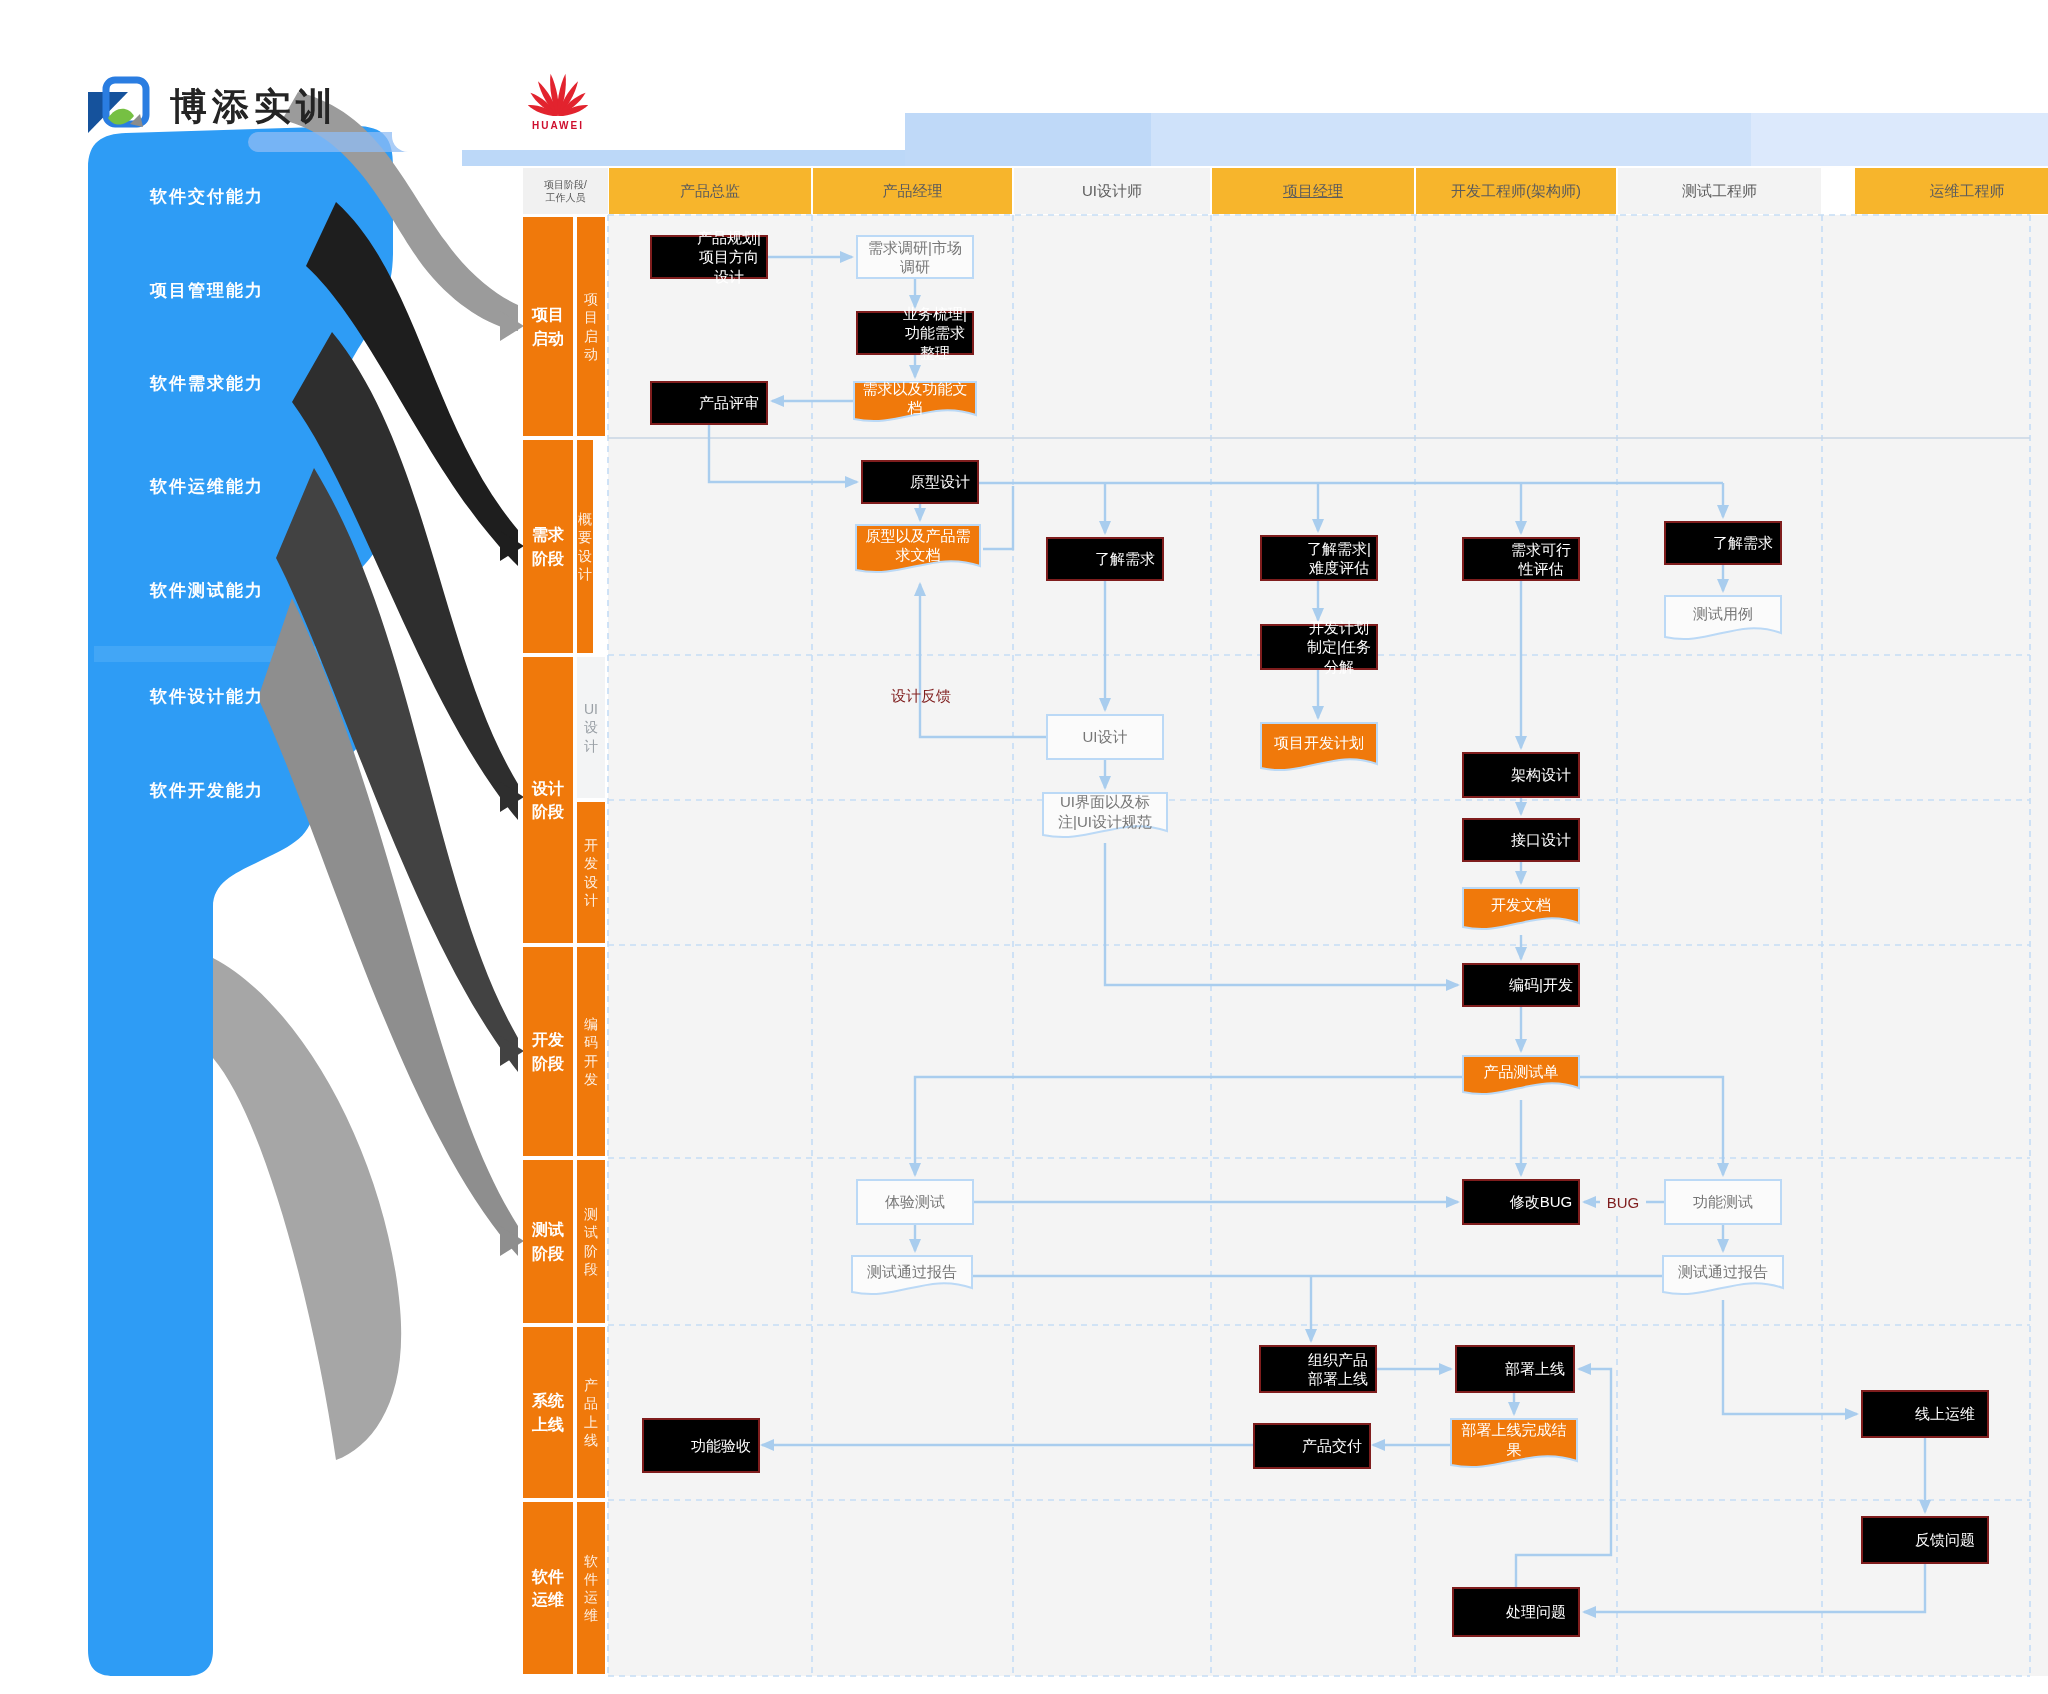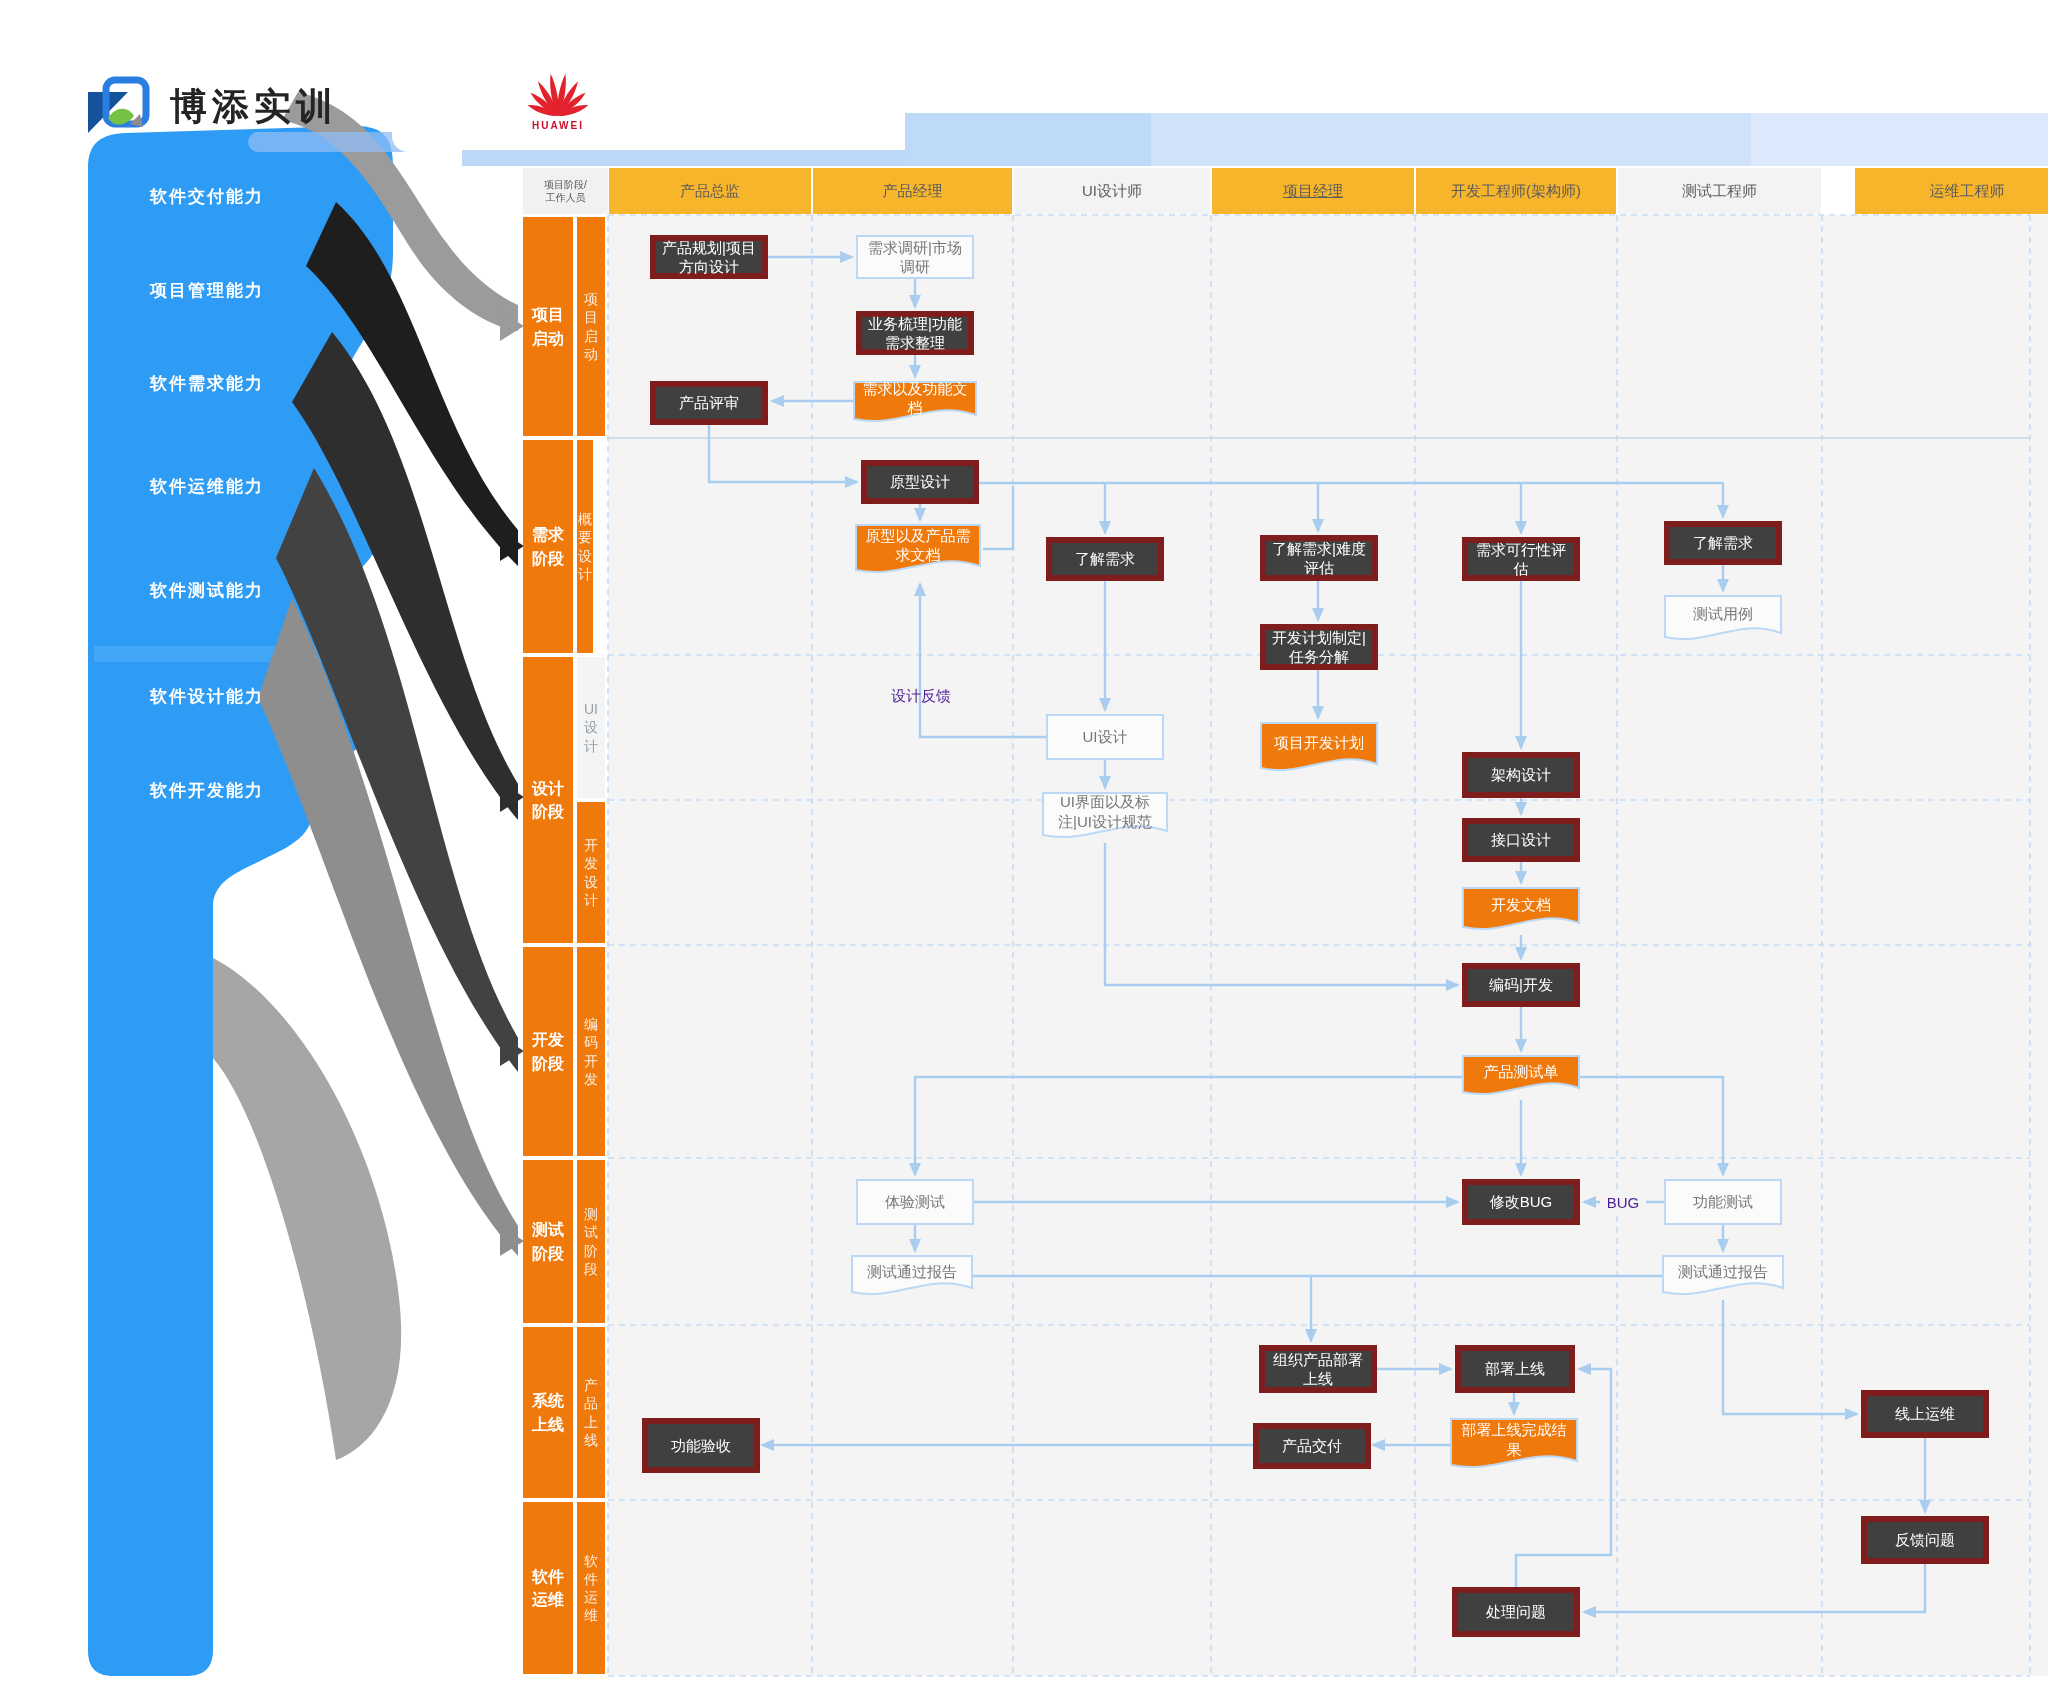--- a/index.html
+++ b/index.html
@@ -23,27 +23,27 @@
   .role-cell{display:flex;align-items:center;justify-content:center;font-size:15px;color:#5C5C5C;}
   .role-amber{background:#F7B52C;}
   .role-plain{background:#F3F3F3;}
   .corner-cell{background:#F1F1F1;color:#555;font-size:10px;display:flex;align-items:center;justify-content:center;text-align:center;white-space:pre-line;line-height:1.35;}
   .phase-cell{background:#F0790B;color:#fff;font-weight:bold;font-size:16px;line-height:1.45;display:flex;align-items:center;justify-content:center;text-align:center;word-break:break-all;padding:0 9px;}
   .sub-cell{font-size:14px;line-height:1.3;display:flex;align-items:center;justify-content:center;text-align:center;word-break:break-all;padding:0 7px;letter-spacing:0;}
   .sub-orange{background:#F0790B;color:rgba(255,255,255,.88);}
   .sub-plain{background:#F3F4F5;color:#9AA0A6;}
   
   .node{display:flex;align-items:center;justify-content:center;text-align:center;font-size:15px;line-height:1.3;padding:2px 5px;}
-  .node-rect.tone-orange{background:#404040;border:6px solid #7f1d1d;color:#fff;}
+  .node-rect.tone-orange{background:#000000;border:2px solid #7f1d1d;color:#fff;padding-left:45px;}
   .node-rect.tone-white{background:#FBFBFB;border:2px solid #BBD9F6;color:#767676;}
   .node-doc{padding:0;}
   .doc-label{position:absolute;left:0;top:0;right:0;display:flex;align-items:center;justify-content:center;text-align:center;font-size:15px;line-height:1.3;padding:0 5px;}
   .doc-label.tone-orange{color:#fff;}
   .doc-label.tone-white{color:#767676;}
-  .note{font-size:15px;color:#4c1d95;display:flex;align-items:center;justify-content:center;white-space:nowrap;}
+  .note{font-size:15px;color:#7f1d1d;display:flex;align-items:center;justify-content:center;white-space:nowrap;}
   .note-bg{background:#F4F4F4;}
 </style>
 </head>
 <body>
 
 <div class="stage" id="stage">
 
   <svg class="layer" width="2048" height="1694" viewBox="0 0 2048 1694">
     <path d="M88,168 C88,142 102,134 126,133 L352,126 C384,125 393,138 393,166 L393,252 C393,330 336,352 343,402 C350,452 391,468 387,518 C383,568 329,580 332,624 C335,668 375,682 370,722 C365,760 318,764 316,797 C314,834 297,843 268,857 C241,871 213,879 213,907 L213,1650 C213,1668 204,1676 186,1676 L114,1676 C96,1676 88,1668 88,1650 Z" fill="#2E9CF5"></path>
     <rect x="94" y="646" width="232" height="16" fill="#55B0F7" opacity="0.5"></rect>

